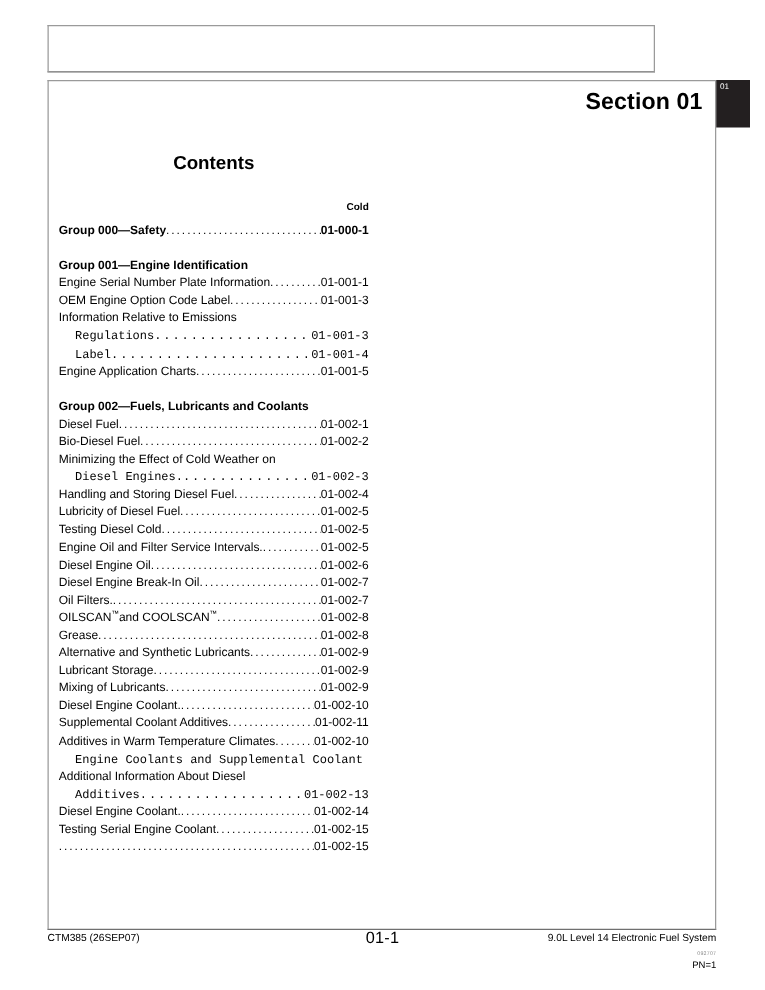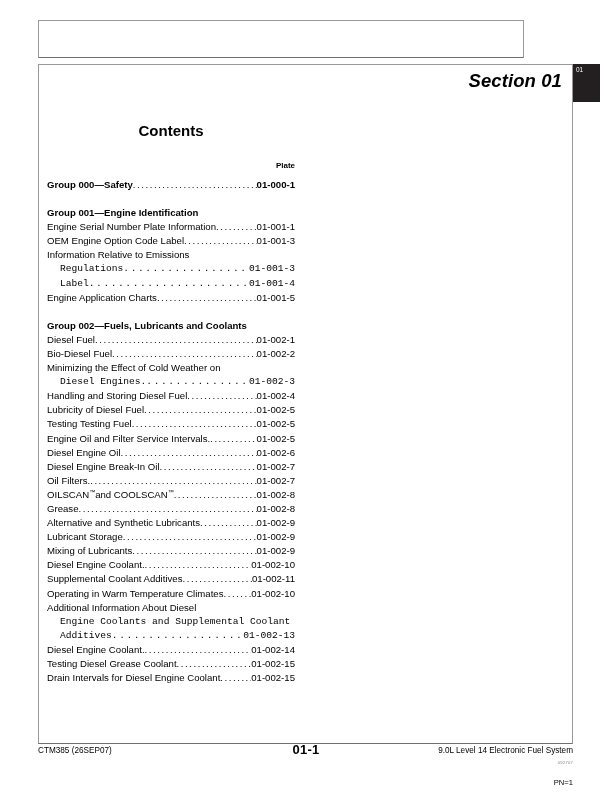--- a/index.html
+++ b/index.html
@@ -40,21 +40,20 @@
     box-sizing: border-box;
   }
 
   
   .section-head {
     position: absolute;
     left: 330px;
     top: 70px;
     width: 232px;
     text-align: right;
-    font-style: italic;
   }
   .section-line1 {
     font-size: 18.5px;
     font-weight: bold;
     letter-spacing: 0.1px;
     line-height: 22px;
   }
   .section-line2 {
     font-size: 25px;
     font-weight: bold;
@@ -173,21 +172,21 @@
     top: 746px;
     font-size: 8.2px;
   }
   .footer-page {
     position: absolute;
     left: 0;
     top: 742px;
     width: 612px;
     text-align: center;
     font-size: 13px;
-    font-weight: bold;
+    font-weight: normal;
     letter-spacing: 0.2px;
   }
   .footer-right {
     position: absolute;
     right: 39px;
     top: 746px;
     font-size: 8.2px;
     text-align: right;
     margin-left: 36px;
   }
@@ -199,38 +198,37 @@
     color: #8a8a8a;
     text-align: right;
     letter-spacing: 0.2px;
   }
   .footer-pn {
     position: absolute;
     right: 39px;
     top: 767px;
     font-size: 7.6px;
     text-align: right;
-    margin-top: 11px;
   }
 </style>
 </head>
 <body>
 
 <div class="top-strip"></div>
 <div class="page-box"></div>
 
 <div class="section-head">
   <div class="section-line1">Section 01</div>
 </div>
 <div class="tab-block">
   <span class="tab-num">01</span>
 </div>
 
 <div class="contents-title">Contents</div>
-<div class="page-col-label">Plate</div>
+<div class="page-col-label">Cold</div>
 
 <div class="toc" id="toc-root">
     <div class="grp-head-row">
       <span>Group 000—Safety</span>
       <span class="leader">..........................................................................................</span>
       <span class="pnum">01-000-1</span>
     </div>
     <div class="grp-gap"></div>
     <div class="grp-head">Group 001—Engine Identification</div>
     <div class="entry">
@@ -281,21 +279,21 @@
       <span class="etext">Handling and Storing Diesel Fuel</span>
       <span class="leader">..........................................................................................</span>
       <span class="pnum">01-002-4</span>
     </div>
     <div class="entry">
       <span class="etext">Lubricity of Diesel Fuel</span>
       <span class="leader">..........................................................................................</span>
       <span class="pnum">01-002-5</span>
     </div>
     <div class="entry">
-      <span class="etext">Testing Testing Fuel</span>
+      <span class="etext">Testing Diesel Cold</span>
       <span class="leader">..........................................................................................</span>
       <span class="pnum">01-002-5</span>
     </div>
     <div class="entry">
       <span class="etext">Engine Oil and Filter Service Intervals.</span>
       <span class="leader">..........................................................................................</span>
       <span class="pnum">01-002-5</span>
     </div>
     <div class="entry">
       <span class="etext">Diesel Engine Oil</span>
@@ -341,43 +339,42 @@
       <span class="etext">Diesel Engine Coolant.</span>
       <span class="leader">..........................................................................................</span>
       <span class="pnum">01-002-10</span>
     </div>
     <div class="entry">
       <span class="etext">Supplemental Coolant Additives</span>
       <span class="leader">..........................................................................................</span>
       <span class="pnum">01-002-11</span>
     </div>
     <div class="entry">
-      <span class="etext">Operating in Warm Temperature Climates</span>
+      <span class="etext">Additives in Warm Temperature Climates</span>
       <span class="leader">..........................................................................................</span>
       <span class="pnum">01-002-10</span>
     </div>
+    <div class="cont-line indent">Engine Coolants and Supplemental Coolant</div>
     <div class="cont-line">Additional Information About Diesel</div>
-    <div class="cont-line indent">Engine Coolants and Supplemental Coolant</div>
     <div class="entry indent">
       <span class="etext">Additives</span>
       <span class="leader">..........................................................................................</span>
       <span class="pnum">01-002-13</span>
     </div>
     <div class="entry">
       <span class="etext">Diesel Engine Coolant.</span>
       <span class="leader">..........................................................................................</span>
       <span class="pnum">01-002-14</span>
     </div>
     <div class="entry">
-      <span class="etext">Testing Diesel Grease Coolant</span>
+      <span class="etext">Testing Serial Engine Coolant</span>
       <span class="leader">..........................................................................................</span>
       <span class="pnum">01-002-15</span>
     </div>
     <div class="entry">
-      <span class="etext">Drain Intervals for Diesel Engine Coolant</span>
       <span class="leader">..........................................................................................</span>
       <span class="pnum">01-002-15</span>
     </div>
   </div>
 
 <div class="footer-left">CTM385 (26SEP07)</div>
 <div class="footer-page">01-1</div>
 <div class="footer-right">9.0L Level 14 Electronic Fuel System</div>
 <div class="footer-code">092707</div>
 <div class="footer-pn">PN=1</div>

